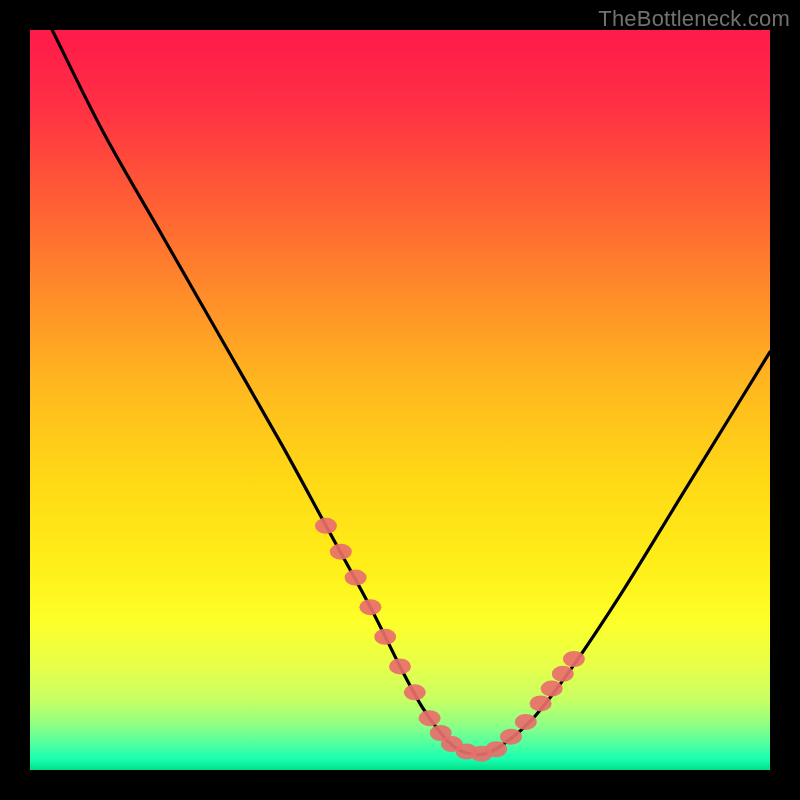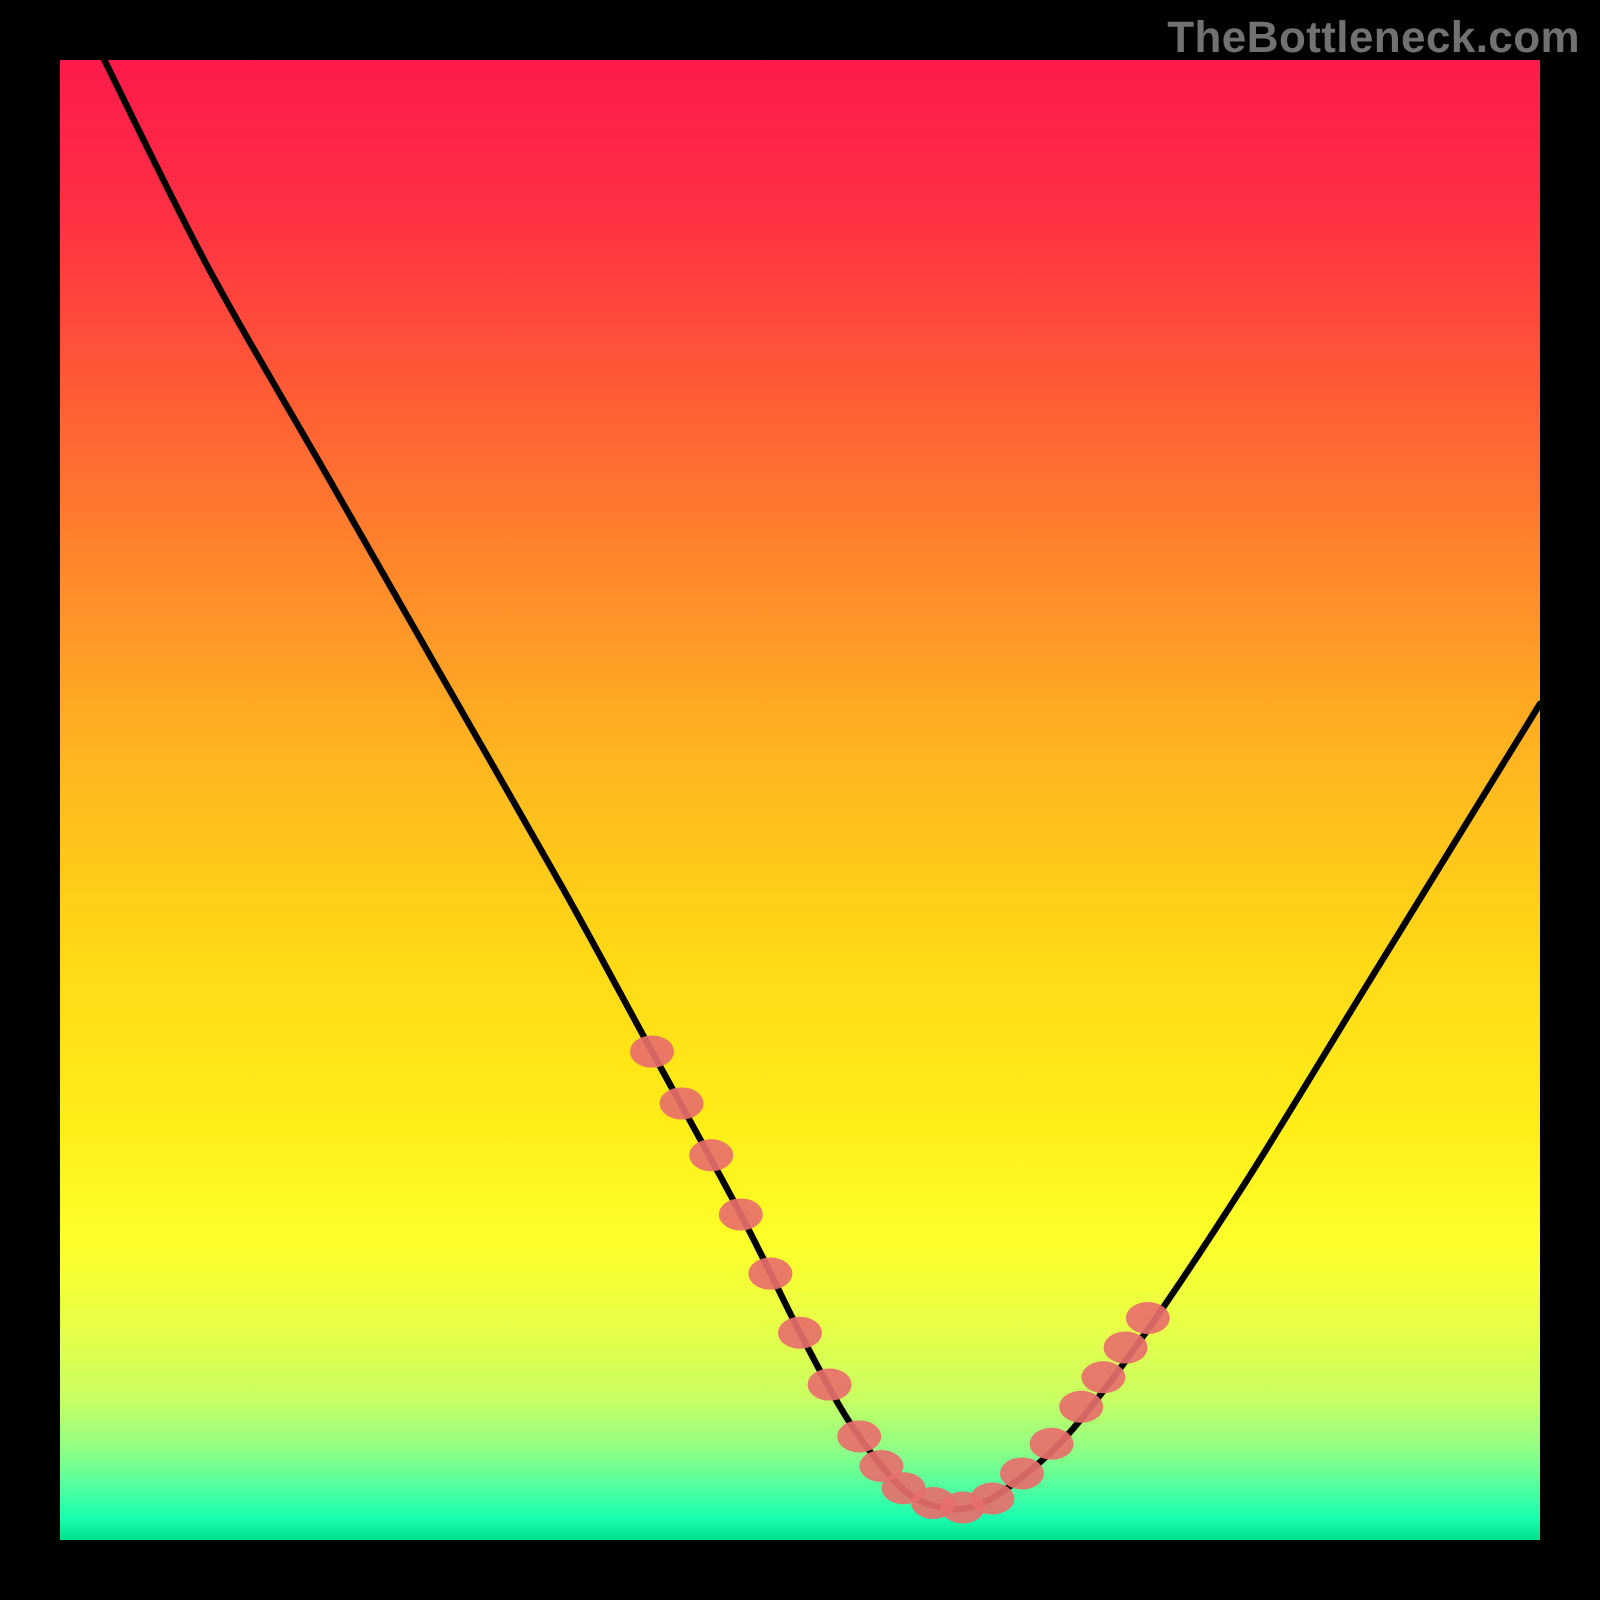--- a/index.html
+++ b/index.html
@@ -23,21 +23,21 @@
   svg.curve {
     position: absolute;
     left: 0; top: 0; width: 100%; height: 100%;
   }
   .watermark {
     position: absolute;
     top: 6px;
     right: 10px;
     font-family: Arial, Helvetica, sans-serif;
     font-size: 22px;
-    font-weight: 700;
+    font-weight: 400;
     color: #717171;
     letter-spacing: 0.2px;
     user-select: none;
   }
 </style>
 </head>
 <body>
 
 <div class="frame">
   <div class="plot">

